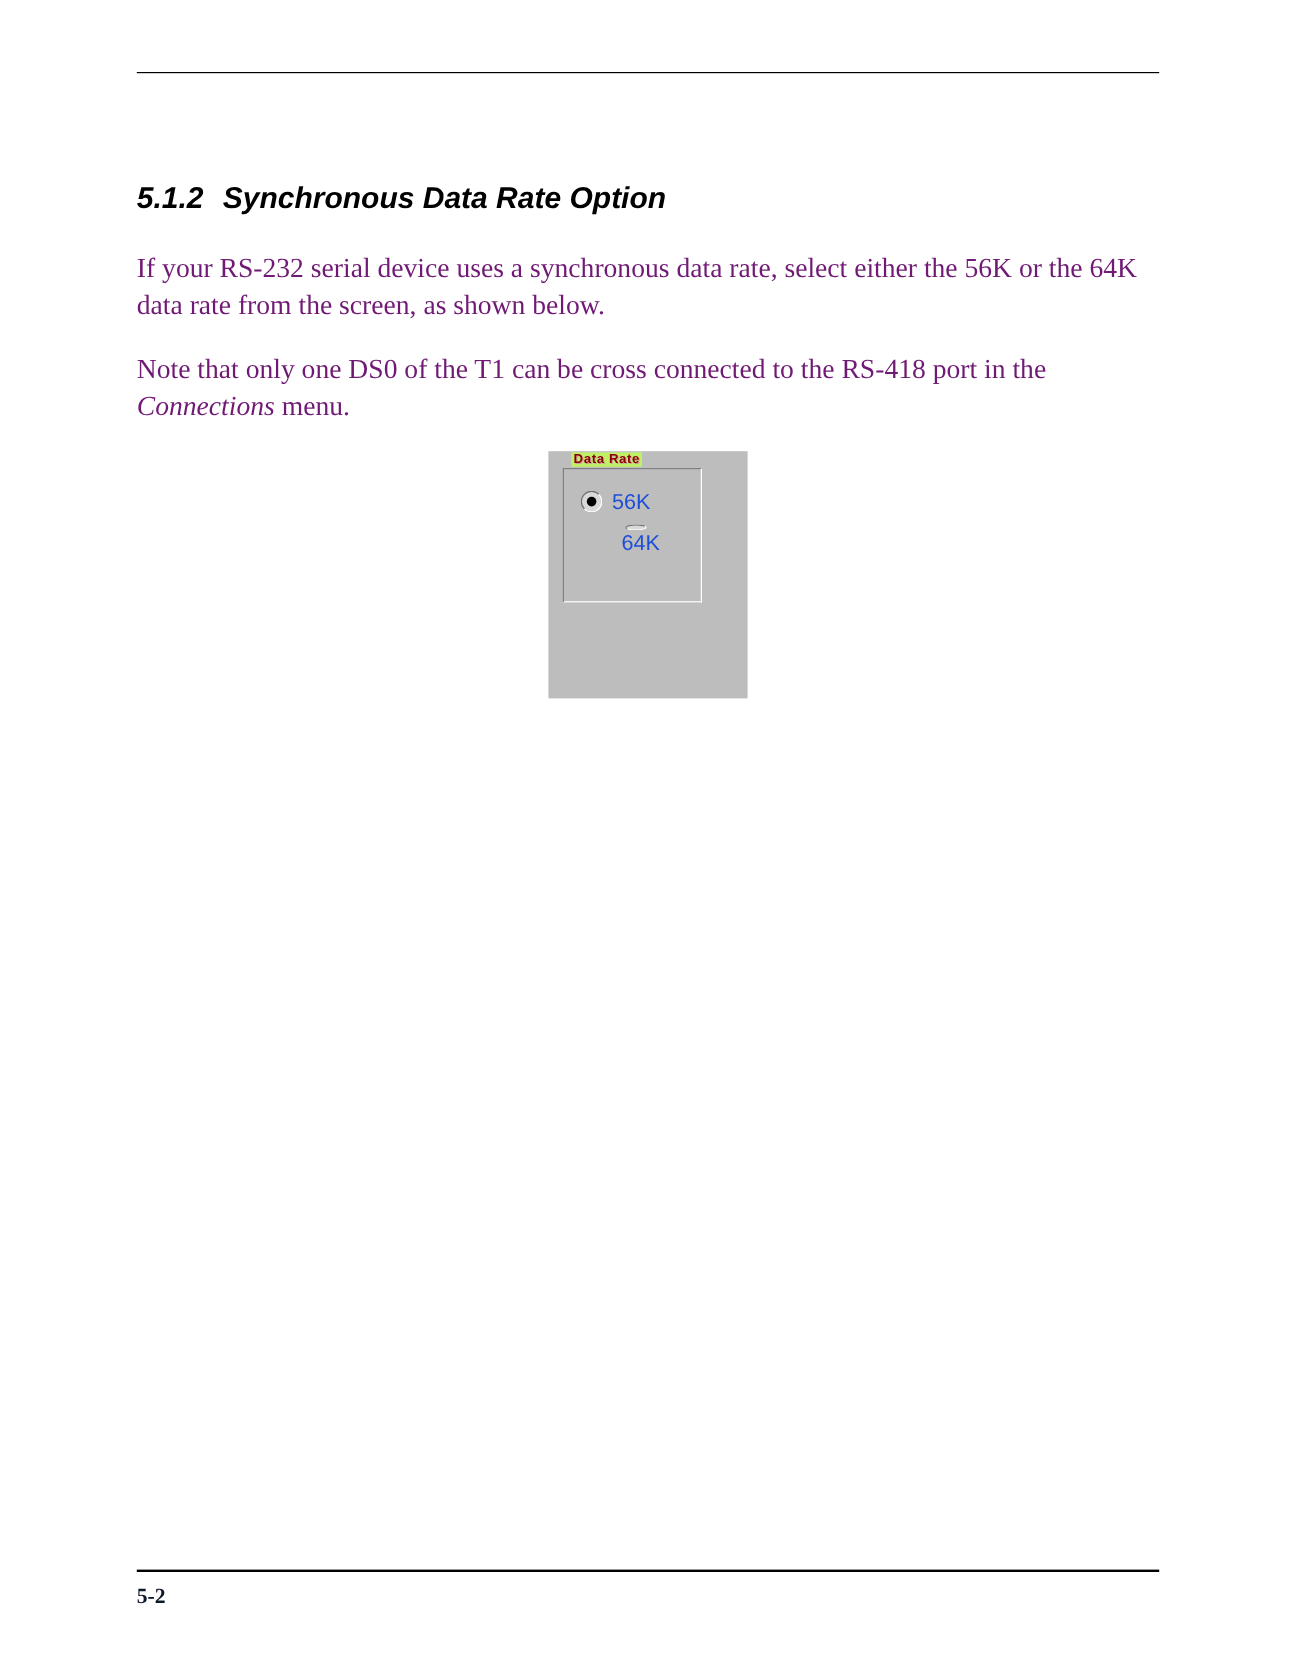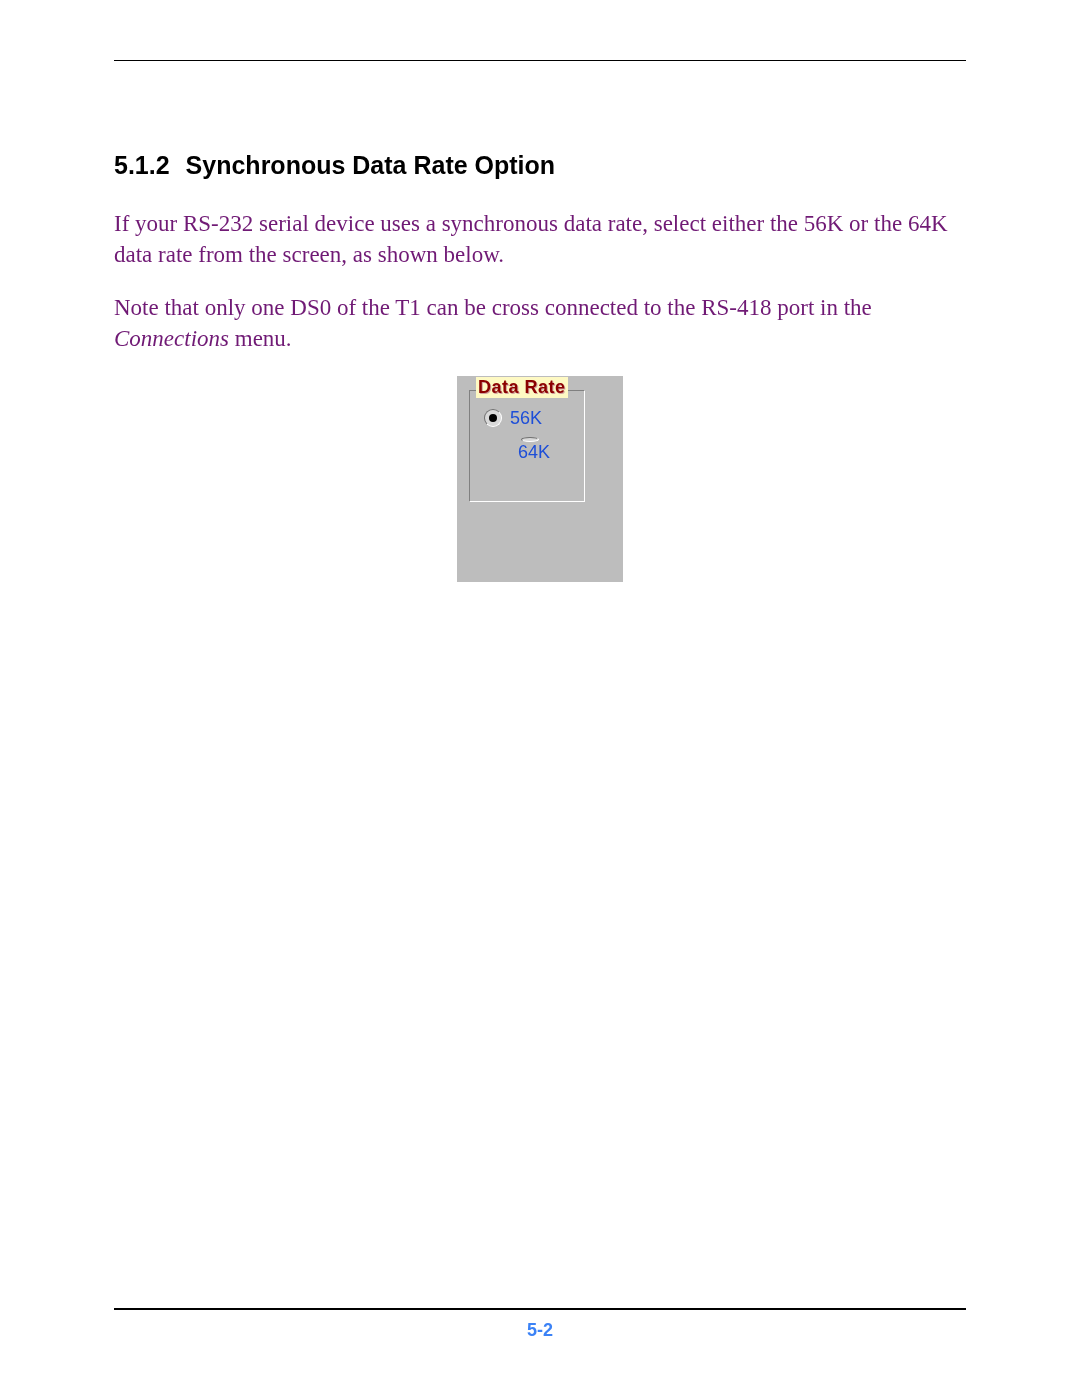--- a/index.html
+++ b/index.html
@@ -17,20 +17,21 @@
     .page-container {
       padding: 60px 114px 60px 114px;
     }
     .top-rule {
       border-top: 1px solid #000;
       margin-bottom: 90px;
     }
     .section-heading {
       font-family: Arial, Helvetica, sans-serif;
       font-weight: bold;
+      font-style: italic;
       font-size: 25px;
       color: #000;
       margin-bottom: 28px;
     }
     .section-number {
       margin-right: 16px;
     }
     .body-para {
       font-size: 23px;
       line-height: 1.35;
@@ -56,25 +57,25 @@
       border-left: 1px solid #808080;
       border-right: 1px solid #ffffff;
       border-bottom: 1px solid #ffffff;
       background: #bdbdbd;
       margin-left: 0;
     }
     .fieldset-legend {
       position: absolute;
       top: -14px;
       left: 6px;
-      background: #fef9c3;
+      background: #bef264;
       padding: 0 2px;
       font-family: Arial, Helvetica, sans-serif;
       font-weight: bold;
-      font-size: 18px;
+      font-size: 11px;
       color: #8b0000;
       text-shadow: 1px 1px 0 #d0a0a0;
       letter-spacing: 0.5px;
     }
     .radio-row {
       display: flex;
       align-items: center;
       margin-left: 14px;
       margin-top: 14px;
       height: 26px;
@@ -112,25 +113,24 @@
       position: absolute;
       left: 114px;
       right: 114px;
       bottom: 56px;
     }
     .bottom-rule {
       border-top: 2px solid #000;
       margin-bottom: 10px;
     }
     .page-number {
-      font-family: Liberation Sans, sans-serif;
+      font-family: Liberation Serif, serif;
       font-weight: bold;
       font-size: 18px;
-      color: #3b82f6;
-      text-align: center;
+      color: #0f172a;
     }
   </style>
 </head>
 <body>
 
 <div class="page-container">
   <div class="top-rule"></div>
 
   <h2 class="section-heading">
     <span class="section-number">5.1.2</span><span>Synchronous Data Rate Option</span>

